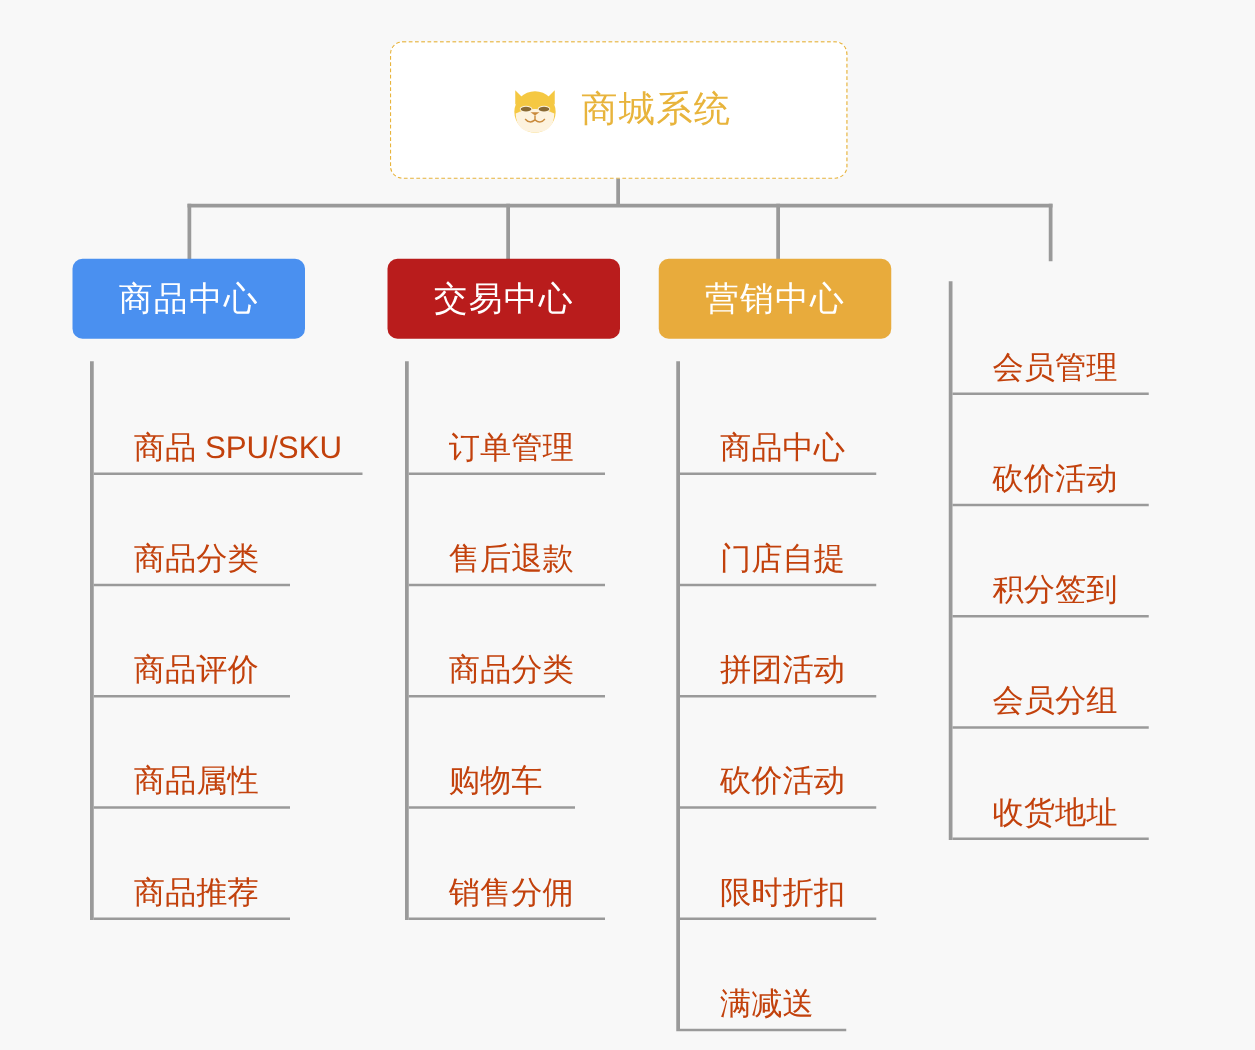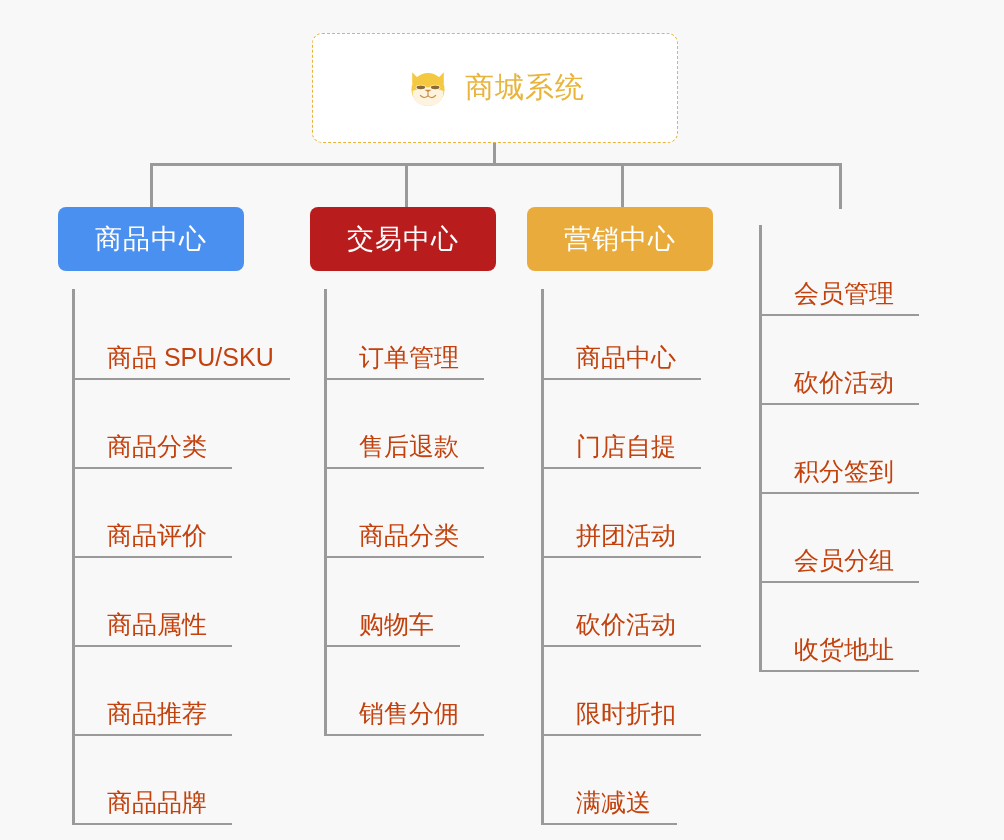--- a/index.html
+++ b/index.html
@@ -165,24 +165,20 @@
         <span class="leaf-underline" style="width: 157px; background: rgb(154, 154, 154);"></span>
       </div>
       <div class="leaf-item">
         <span class="leaf-label">商品属性</span>
         <span class="leaf-underline" style="width: 157px; background: rgb(154, 154, 154);"></span>
       </div>
       <div class="leaf-item">
         <span class="leaf-label">商品推荐</span>
         <span class="leaf-underline" style="width: 157px; background: rgb(154, 154, 154);"></span>
       </div>
-      <div class="leaf-item">
-        <span class="leaf-label">商品品牌</span>
-        <span class="leaf-underline" style="width: 157px; background: rgb(154, 154, 154);"></span>
-      </div>
     </div>
   </div>
 
   <div class="branch" style="left:310px; width:186px;">
     <div class="branch-header" style="width: 186px; background: #b91c1c;">
       <span>交易中心</span>
     </div>
     <div class="leaf-list" style="border-left-color: rgb(154, 154, 154);">
       <div class="leaf-item">
         <span class="leaf-label">订单管理</span>

